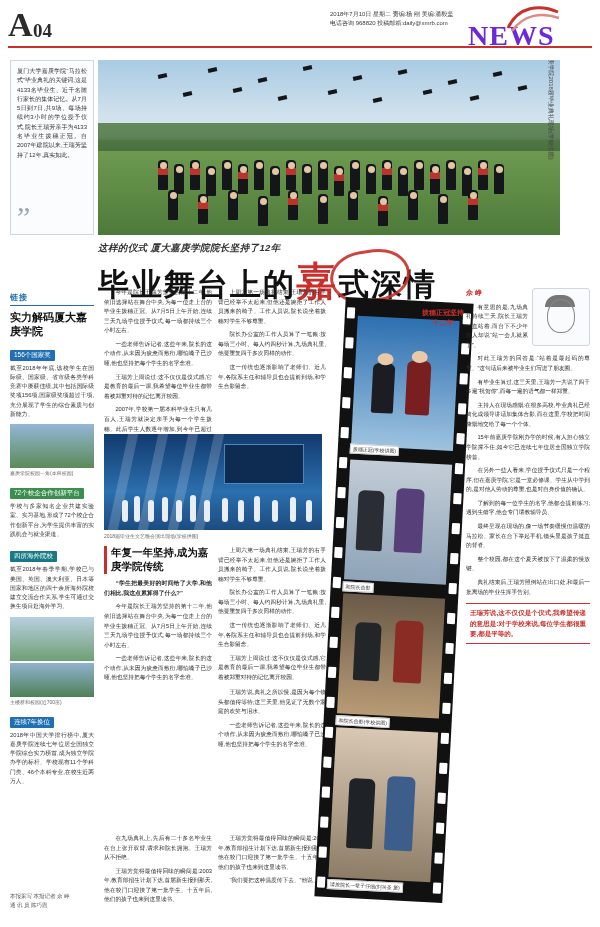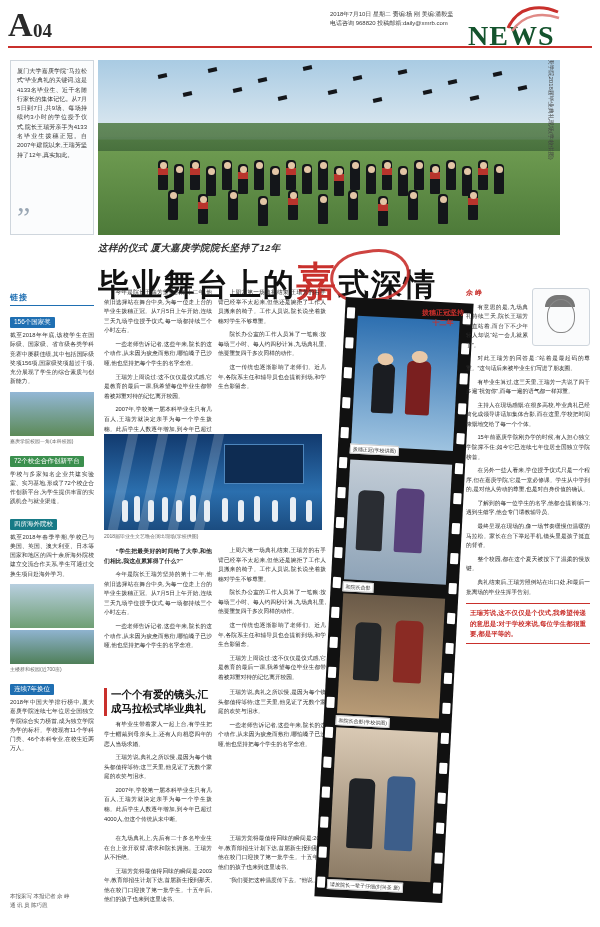--- a/index.html
+++ b/index.html
@@ -32,21 +32,21 @@
   .mh-dateline{
     position:absolute;left:330px;top:10px;font-size:6px;color:#3a3a3a;line-height:1.5;
     text-align:left;width:130px;
   }
   .mh-title{
     position:absolute;left:414px;top:8px;font-size:20px;font-weight:bold;letter-spacing:2px;
     color:#1a1a1a;font-family:"Liberation Serif",serif;
   }
   .mh-news{
     position:absolute;left:468px;top:20px;font-size:28px;font-weight:bold;letter-spacing:1px;
-    color:#14532d;font-family:"Liberation Serif",serif;
+    color:#6d28d9;font-family:"Liberation Serif",serif;
   }
   .mh-swirl{
     position:absolute;left:506px;top:2px;width:54px;height:30px;
   }
   .mh-rule{position:absolute;left:8px;top:46px;width:584px;height:2px;background:#c9302c;}
 
   
   .quotebox{
     position:absolute;left:10px;top:60px;width:84px;height:175px;
     border:1px solid #cfd6dd;background:#fbfcfd;padding:6px 6px 4px 6px;box-sizing:border-box;
@@ -248,20 +248,21 @@
   <div class="headblock">
     <div class="kicker2">这样的仪式  厦大嘉庚学院院长坚持了12年</div>
     <div class="bigtitle" style="position:relative">
       <span>毕业舞台上的</span><span class="red">嘉</span><span>式深情</span>
       <span class="brush"></span>
     </div>
   </div>
 
   <div class="sidecol">
     <div class="side-head">链接</div>
+    <div class="side-title">实力解码厦大嘉庚学院</div>
 
     <span class="side-tag">156个国家奖</span>
     <p class="side-p">截至2018年年底,该校学生在国际级、国家级、省市级各类学科竞赛中屡获佳绩,其中包括国际级奖项156项,国家级奖项超过千项,充分展现了学生的综合素质与创新能力。</p>
     <div class="side-photo"></div>
     <div class="side-cap">嘉庚学院校园一角(本科校园)</div>
 
     <span class="side-tag green">72个校企合作创新平台</span>
     <p class="side-p">学校与多家知名企业共建实验室、实习基地,形成了72个校企合作创新平台,为学生提供丰富的实践机会与就业渠道。</p>
 
     <span class="side-tag teal">四所海外院校</span>
@@ -307,38 +308,33 @@
       <div class="dancer" style="left:134px"></div>
         <div class="dancer" style="left:150px;height:26px"></div>
       <div class="dancer" style="left:168px"></div>
         <div class="dancer" style="left:186px;height:25px"></div>
       <div class="dancer" style="left:202px"></div>
     </div>
     <div class="photo-cap">2018届毕业生文艺晚会演出现场(学校供图)</div>
   </div>
 
   <div style="position:absolute;left:104px;top:546px;width:108px">
+    <h3 class="secthead" style="font-size:10.5px">年复一年坚持,成为嘉庚学院传统</h3>
     <p class="lead-p">“学生把最美好的时间给了大学,和他们相比,我这点累算得了什么?”</p>
     <p class="body-p">今年是院长王瑞芳坚持的第十二年,他依旧选择站在舞台中央,为每一位走上台的毕业生拨穗正冠。从7月5日上午开始,连续三天九场学位授予仪式,每一场都持续三个小时左右。</p>
     <p class="body-p">一些老师告诉记者,这些年来,院长的这个动作,从未因为疲惫而敷衍,哪怕嗓子已沙哑,他也坚持把每个学生的名字念准。</p>
   </div>
 
   <div style="position:absolute;left:218px;top:546px;width:108px">
     <p class="body-p">上周六第一场典礼结束,王瑞芳的右手臂已经举不太起来,但他还是婉拒了工作人员搬来的椅子。工作人员说,院长说坐着拨穗对学生不够尊重。</p>
     <p class="body-p">院长办公室的工作人员算了一笔账:按每场三小时、每人约四秒计算,九场典礼里,他要重复四千多次同样的动作。</p>
     <p class="body-p">这一传统也逐渐影响了老师们。近几年,各院系主任和辅导员也会提前到场,和学生合影留念。</p>
     <p class="body-p">王瑞芳上周说过:这不仅仅是仪式感,它是教育的最后一课,我希望每位毕业生都带着被郑重对待的记忆离开校园。</p>
   </div>
 
-  <div style="position:absolute;left:104px;top:688px;width:108px">
-    <h3 class="secthead" style="font-size:10.5px">一个个有爱的镜头,汇成马拉松式毕业典礼</h3>
-    <p class="body-p">有毕业生带着家人一起上台,有学生把学士帽戴到母亲头上,还有人向相恋四年的恋人当场求婚。</p>
-    <p class="body-p">王瑞芳说,典礼之所以慢,是因为每个镜头都值得等待;这三天里,他见证了无数个家庭的欢笑与泪水。</p>
-    <p class="body-p">2007年,学校第一届本科毕业生只有几百人,王瑞芳就决定亲手为每一个学生拨穗。此后学生人数逐年增加,到今年已超过4000人,但这个传统从未中断。</p>
-  </div>
 
   <div style="position:absolute;left:218px;top:688px;width:108px">
     <p class="body-p">王瑞芳说,典礼之所以慢,是因为每个镜头都值得等待;这三天里,他见证了无数个家庭的欢笑与泪水。</p>
     <p class="body-p">一些老师告诉记者,这些年来,院长的这个动作,从未因为疲惫而敷衍,哪怕嗓子已沙哑,他也坚持把每个学生的名字念准。</p>
   </div>
 
   <div style="position:absolute;left:104px;top:834px;width:108px">
     <p class="body-p">在九场典礼上,先后有二十多名毕业生在台上张开双臂,请求和院长拥抱。王瑞芳从不拒绝。</p>
     <p class="body-p">王瑞芳觉得最值得回味的瞬间是:2003年,教育部招生计划下达,首届新生报到那天,他在校门口迎接了第一批学生。十五年后,他们的孩子也来到这里读书。</p>
   </div>

